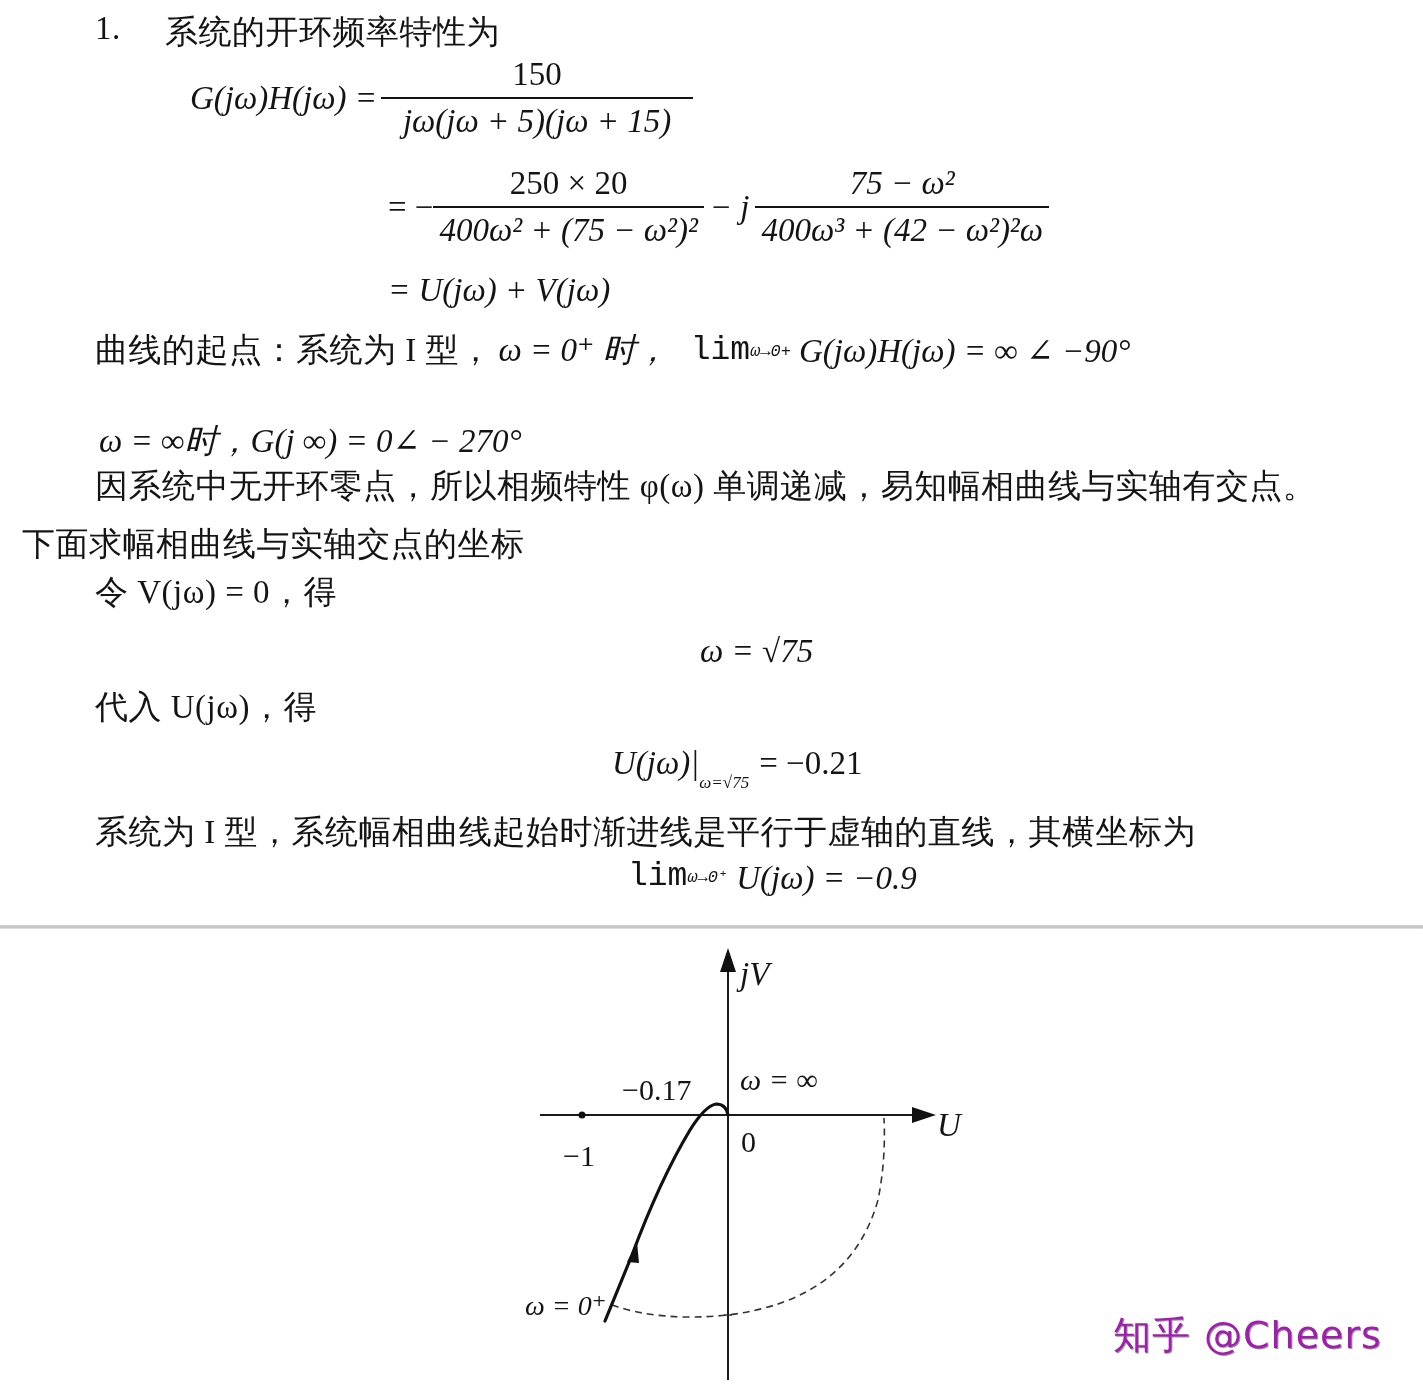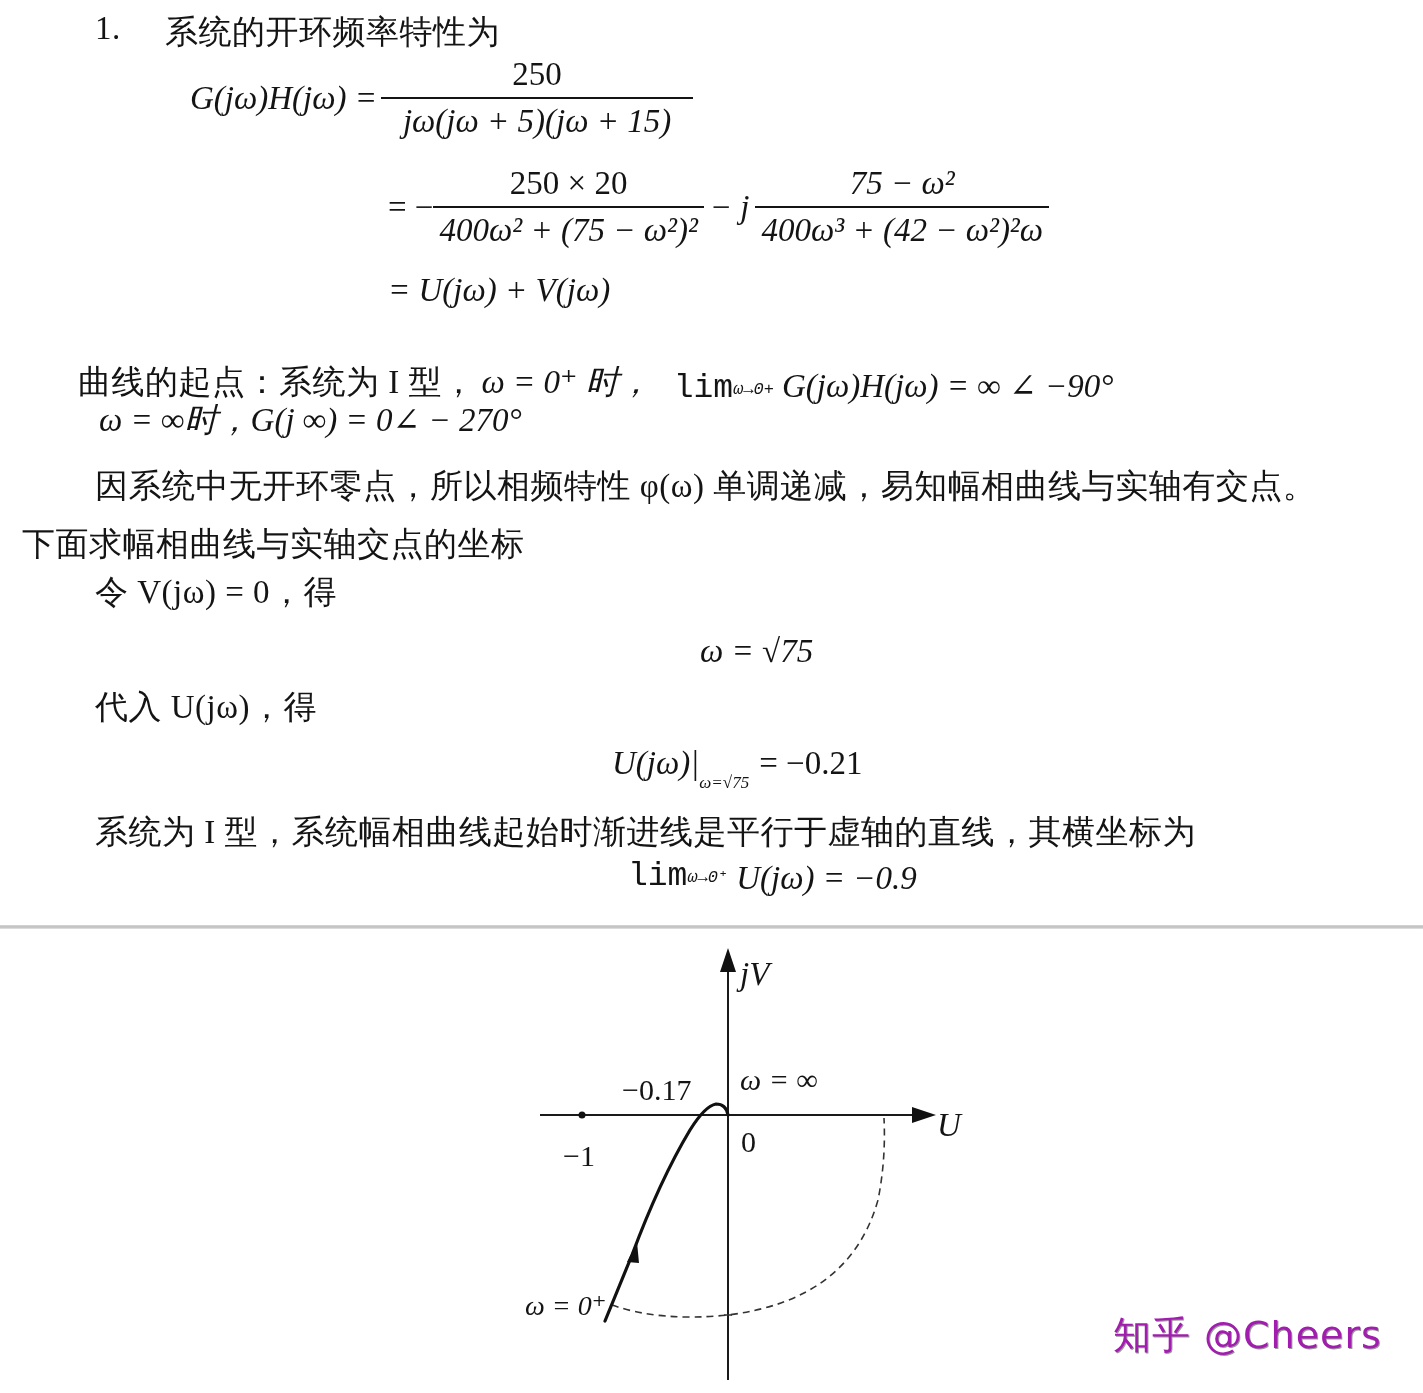--- a/index.html
+++ b/index.html
@@ -32,52 +32,52 @@
 </style>
 </head>
 <body>
 
 <div class="abs cn" style="left:95px; top:10px;">1.</div>
 <div class="abs cn" style="left:165px; top:10px;">系统的开环频率特性为</div>
 
 <div class="abs m" style="left:190px; top:56px; display:flex; align-items:center;">
   <span>G(jω)H(jω) =</span>
   <span class="frac" style="margin-left:4px;">
-    <span class="num up">250</span>
+    <span class="num up">150</span>
     <span class="den" style="min-width:300px; text-align:center;">jω(jω + 5)(jω + 15)</span>
   </span>
 </div>
 
 <div class="abs m" style="left:388px; top:165px; display:flex; align-items:center;">
   <span class="up">= −</span>
   <span class="frac">
     <span class="num up">250 × 20</span>
     <span class="den">400ω² + (75 − ω²)²</span>
   </span>
   <span style="margin:0 6px;">− j</span>
   <span class="frac">
     <span class="num">75 − ω²</span>
     <span class="den">400ω³ + (42 − ω²)²ω</span>
   </span>
 </div>
 
 <div class="abs m" style="left:388px; top:272px;">= U(jω) + V(jω)</div>
 
-<div class="abs" style="left:78px; top:328px; display:flex; align-items:flex-end;margin-top:32px;">
+<div class="abs" style="left:95px; top:328px; display:flex; align-items:center;">
   <span class="cn">曲线的起点：系统为 I 型，</span>
   <span class="m" style="margin-left:6px;">ω = 0⁺ 时，</span>
   <span class="lim m" style="margin-left:22px;">
     <span class="top">lim</span>
     <span class="bot">ω→0+</span>
   </span>
   <span class="m" style="margin-left:8px;">G(jω)H(jω) = ∞ ∠ −90°</span>
 </div>
 
 <div class="abs" style="left:95px; top:398px; display:flex;">
-  <span class="m" style="margin-left:4px;">ω = ∞时，G(j ∞) = 0∠ − 270°</span>
+  <span class="m" style="margin-left:4px;margin-top:21px;">ω = ∞时，G(j ∞) = 0∠ − 270°</span>
 </div>
 
 <div class="abs cn" style="left:95px; top:464px;">因系统中无开环零点，所以相频特性 φ(ω) 单调递减，易知幅相曲线与实轴有交点。</div>
 
 <div class="abs cn" style="left:22px; top:522px;">下面求幅相曲线与实轴交点的坐标</div>
 
 <div class="abs cn" style="left:95px; top:570px;">令 V(jω) = 0，得</div>
 
 <div class="abs m" style="left:700px; top:633px;">ω = √75</div>
 

